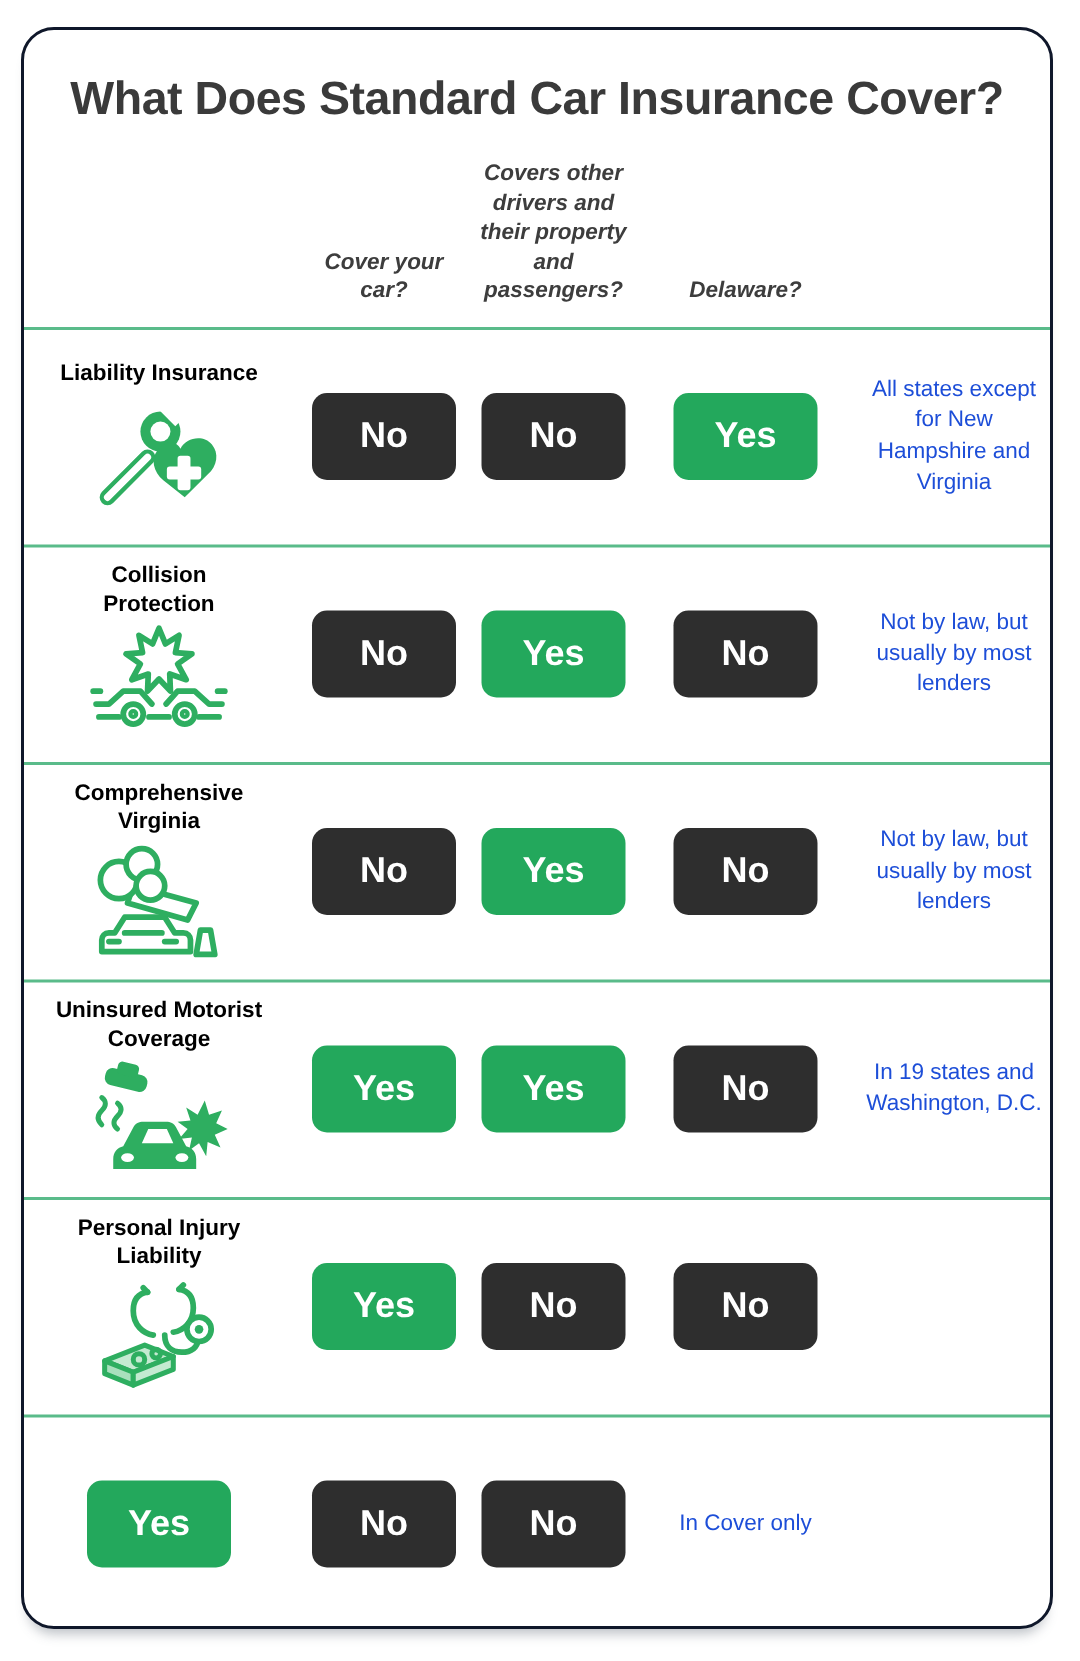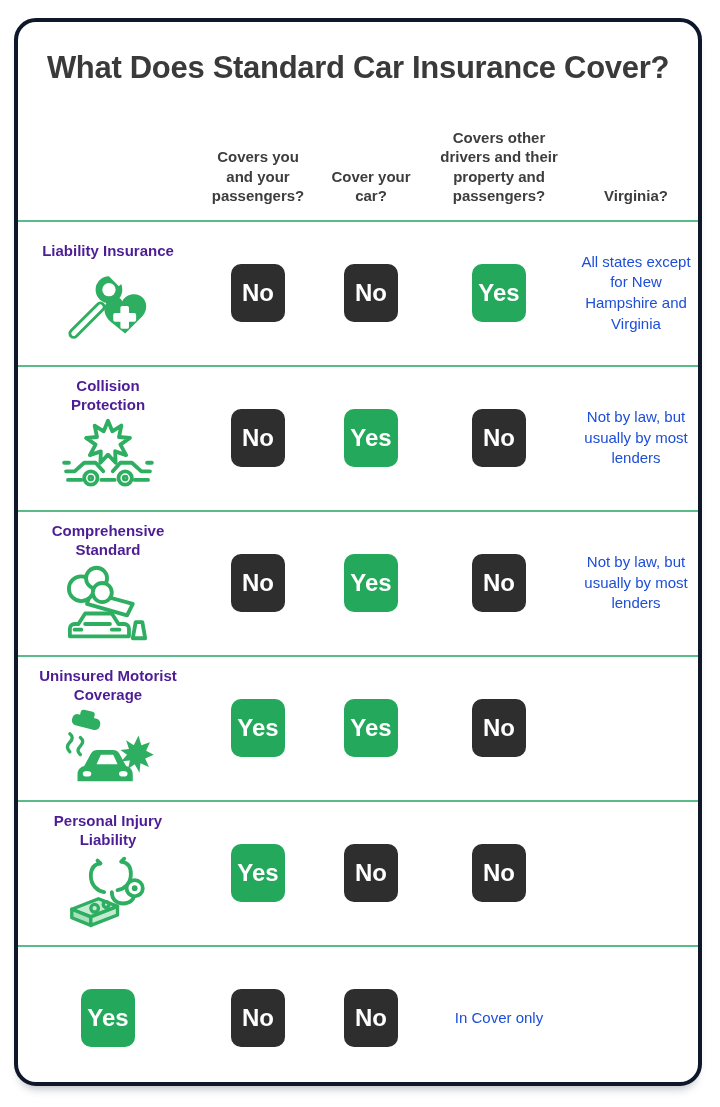--- a/index.html
+++ b/index.html
@@ -1,53 +1,52 @@
 <!DOCTYPE html>
 <html><head>
 <meta charset="utf-8">
 <style>
   html,body{margin:0;padding:0;background:#ffffff;width:720px;height:1107px;
     font-family:"Liberation Sans",sans-serif;position:relative;}
   .card{position:absolute;left:14px;top:18px;width:688px;height:1068px;background:#fff;
-    border:4px solid #0f172a;border-radius:22px;box-sizing:border-box;overflow:hidden;
+    border:2px solid #0f172a;border-radius:22px;box-sizing:border-box;overflow:hidden;
     box-shadow:0 8px 8px -5px rgba(110,120,130,.45);}
   .title{margin:28px 12px 0;text-align:center;font-size:31px;font-weight:800;color:#3A3A3A;
     letter-spacing:-.3px;line-height:1.15;}
   .grid5{display:grid;grid-template-columns:180px 120px 106px 150px 1fr;}
   .col-headers{height:134px;box-sizing:border-box;align-items:end;padding-bottom:14px;}
   .colhead{justify-self:center;text-align:center;font-size:15px;font-weight:700;color:#3D3D3D;
-    line-height:1.3;}
+    line-height:1.3;font-style:italic;}
   .ch-1{max-width:100px;}
   .ch-2{max-width:80px;}
   .ch-3{max-width:140px;}
   .row{height:145px;border-top:2px solid #5ABB8A;align-items:center;justify-items:center;
     box-sizing:border-box;}
   .type-cell{display:flex;flex-direction:column;align-items:center;gap:2px;}
-  .type-label{font-size:15px;font-weight:800;color:#4c1d95;text-align:center;line-height:1.25;
+  .type-label{font-size:15px;font-weight:800;color:#000000;text-align:center;line-height:1.25;
     max-width:140px;}
-  .badge{width:54px;height:58px;border-radius:10px;display:flex;align-items:center;
+  .badge{width:96px;height:58px;border-radius:10px;display:flex;align-items:center;
     justify-content:center;color:#fff;font-size:24px;font-weight:700;}
   .badge-no{background:#2E2E2E;}
   .badge-yes{background:#23A85C;}
   .required{font-size:15px;color:#1d4ed8;text-align:center;line-height:1.38;max-width:132px;}
   .icon-box{width:92px;height:82px;display:flex;align-items:center;justify-content:center;}
 </style>
 </head>
 <body>
 
 <div class="card">
 
   <h1 class="title">What Does Standard Car Insurance Cover?</h1>
 
   <div class="grid5 col-headers">
     <div></div>
-    <div class="colhead ch-1">Covers you and your passengers?</div>
     <div class="colhead ch-2">Cover your car?</div>
     <div class="colhead ch-3">Covers other drivers and their property and passengers?</div>
-    <div class="colhead ch-4">Virginia?</div>
+    <div class="colhead ch-4">Delaware?</div>
   </div>
 
   <div class="grid5 row">
     <div class="type-cell">
       <div class="type-label">Liability Insurance</div>
       <div class="icon-box">
         <svg viewBox="0 0 96 86" width="92" height="82">
           <line x1="12" y1="74" x2="40" y2="46" stroke="#2EAE60" stroke-width="11" stroke-linecap="round"></line>
           <line x1="12" y1="74" x2="40" y2="46" stroke="#fff" stroke-width="5" stroke-linecap="round"></line>
           <circle cx="49" cy="28" r="14" fill="#2EAE60"></circle>
@@ -88,21 +87,21 @@
       </div>
     </div>
     <div class="badge badge-no">No</div>
     <div class="badge badge-yes">Yes</div>
     <div class="badge badge-no">No</div>
     <div class="required">Not by law, but usually by most lenders</div>
   </div>
 
   <div class="grid5 row">
     <div class="type-cell">
-      <div class="type-label">Comprehensive Standard</div>
+      <div class="type-label">Comprehensive Virginia</div>
       <div class="icon-box">
         <svg viewBox="0 0 96 86" width="92" height="82">
           <g fill="#fff" stroke="#2EAE60" stroke-width="4" stroke-linejoin="round" stroke-linecap="round">
             <path d="M8 78v-8c0-3 2-5 5-5h4l7-11h28l7 11h6c3 0 5 2 5 5v8z"></path>
             <path d="M24 65h26" fill="none"></path>
             <path d="M13 71h7" fill="none"></path>
               <path d="M52 71h8" fill="none"></path>
             <path d="M74 80l3-17h7l3 17z"></path>
             <path d="M30 32 74 44 68 56 26 44z"></path>
             <circle cx="20" cy="28" r="13"></circle>
@@ -137,20 +136,21 @@
           </g>
           <path d="M36 60l4.5-10h13l4.5 10z" fill="#fff"></path>
           <ellipse cx="26" cy="70" rx="4.5" ry="3" fill="#fff"></ellipse>
           <ellipse cx="64" cy="70" rx="4.5" ry="3" fill="#fff"></ellipse>
         </svg>
       </div>
     </div>
     <div class="badge badge-yes">Yes</div>
     <div class="badge badge-yes">Yes</div>
     <div class="badge badge-no">No</div>
+    <div class="required">In 19 states and Washington, D.C.</div>
   </div>
 
   <div class="grid5 row">
     <div class="type-cell">
       <div class="type-label">Personal Injury Liability</div>
       <div class="icon-box">
         <svg viewBox="0 0 96 86" width="92" height="82">
           <g stroke="#2EAE60" stroke-width="4" fill="none" stroke-linecap="round" stroke-linejoin="round">
             <path d="M40 12c-7 1-10 6-10 13 0 10 7 16 14 17"></path>
             <path d="M62 10c7 1 10 6 10 13 0 10-7 16-14 17"></path>

